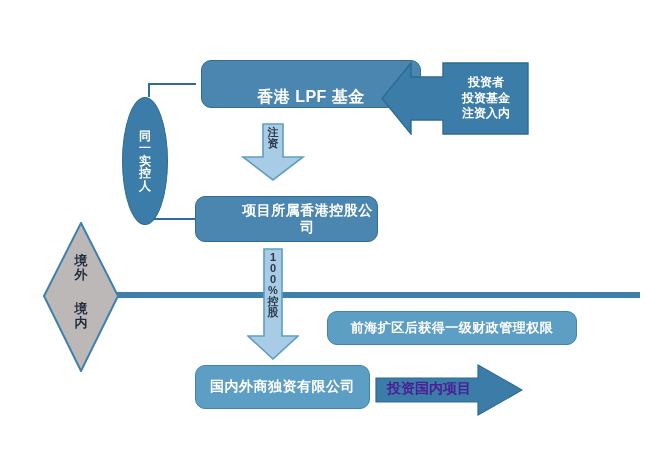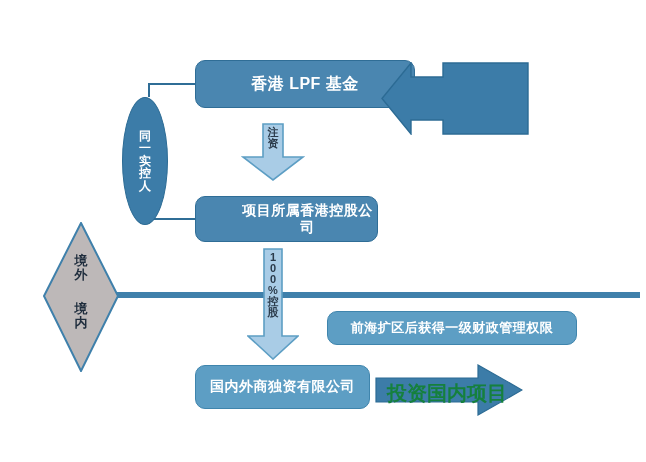--- a/index.html
+++ b/index.html
@@ -134,27 +134,34 @@
   <div class="abs bline" style="left:148px; top:206px; width:2px; height:14px;"></div>
 
   <div class="abs ellipse" style="left:122px; top:97px; width:46px; height:128px; font-size:12px;">
     <span>同</span>
     <span>一</span>
     <span>实</span>
     <span>控</span>
     <span>人</span>
   </div>
 
-  <div class="abs box" style="left:195px; top:60px; width:220px; height:48px; font-size:16px;">
+  <div class="abs box" style="left:201px; top:60px; width:220px; height:48px; font-size:16px;align-items:flex-end;">
     <span>香港 LPF 基金</span>
   </div>
 
   <svg class="abs" style="left:381px; top:62px;" width="148" height="73" viewBox="0 0 148 73">
     <path d="M62,15 L62,1 L147,1 L147,72 L62,72 L62,58 L30,58 L30,72 L1,36.5 L30,1 L30,15 Z" fill="#3c7ca8" stroke="#2c6b94" stroke-width="1.4" stroke-linejoin="miter"></path>
   </svg>
+  <div class="abs" style="left:443px; top:62px; width:86px; height:73px;">
+    <div class="callout-text" style="font-size:12px;">
+      <span>投资者</span>
+      <span>投资基金</span>
+      <span>注资入内</span>
+    </div>
+  </div>
 
   <svg class="abs" style="left:241px; top:123px;" width="64" height="58" viewBox="0 0 64 58">
     <path d="M22,1 L42,1 L42,34 L62,34 L32,57 L2,34 L22,34 Z" fill="#a9cce6" stroke="#5d9ec4" stroke-width="1.6" stroke-linejoin="miter"></path>
   </svg>
   <div class="abs" style="left:241px; top:127px; width:64px;">
     <div class="vtext" style="font-size:11px;">
       <span>注</span>
       <span>资</span>
     </div>
   </div>
@@ -181,17 +188,17 @@
     <span>国内外商独资有限公司</span>
   </div>
 
   <div class="abs box light" style="left:327px; top:311px; width:250px; height:34px; font-size:13px;">
     <span>前海扩区后获得一级财政管理权限</span>
   </div>
 
   <svg class="abs" style="left:375px; top:364px;" width="148" height="52" viewBox="0 0 148 52">
     <path d="M1,14 L103,14 L103,1 L147,26 L103,51 L103,38 L1,38 Z" fill="#3c7ca8" stroke="#2c6b94" stroke-width="1.2" stroke-linejoin="miter"></path>
   </svg>
-  <div class="rt-arrow-label" style="left:387px; top:380px; font-size:20px; color:#15803d;">
+  <div class="rt-arrow-label" style="left:387px; top:380px; font-size:14px; color:#4c1d95;">
     <span>投资国内项目</span>
   </div>
 
 </div>
 
 </body></html>

